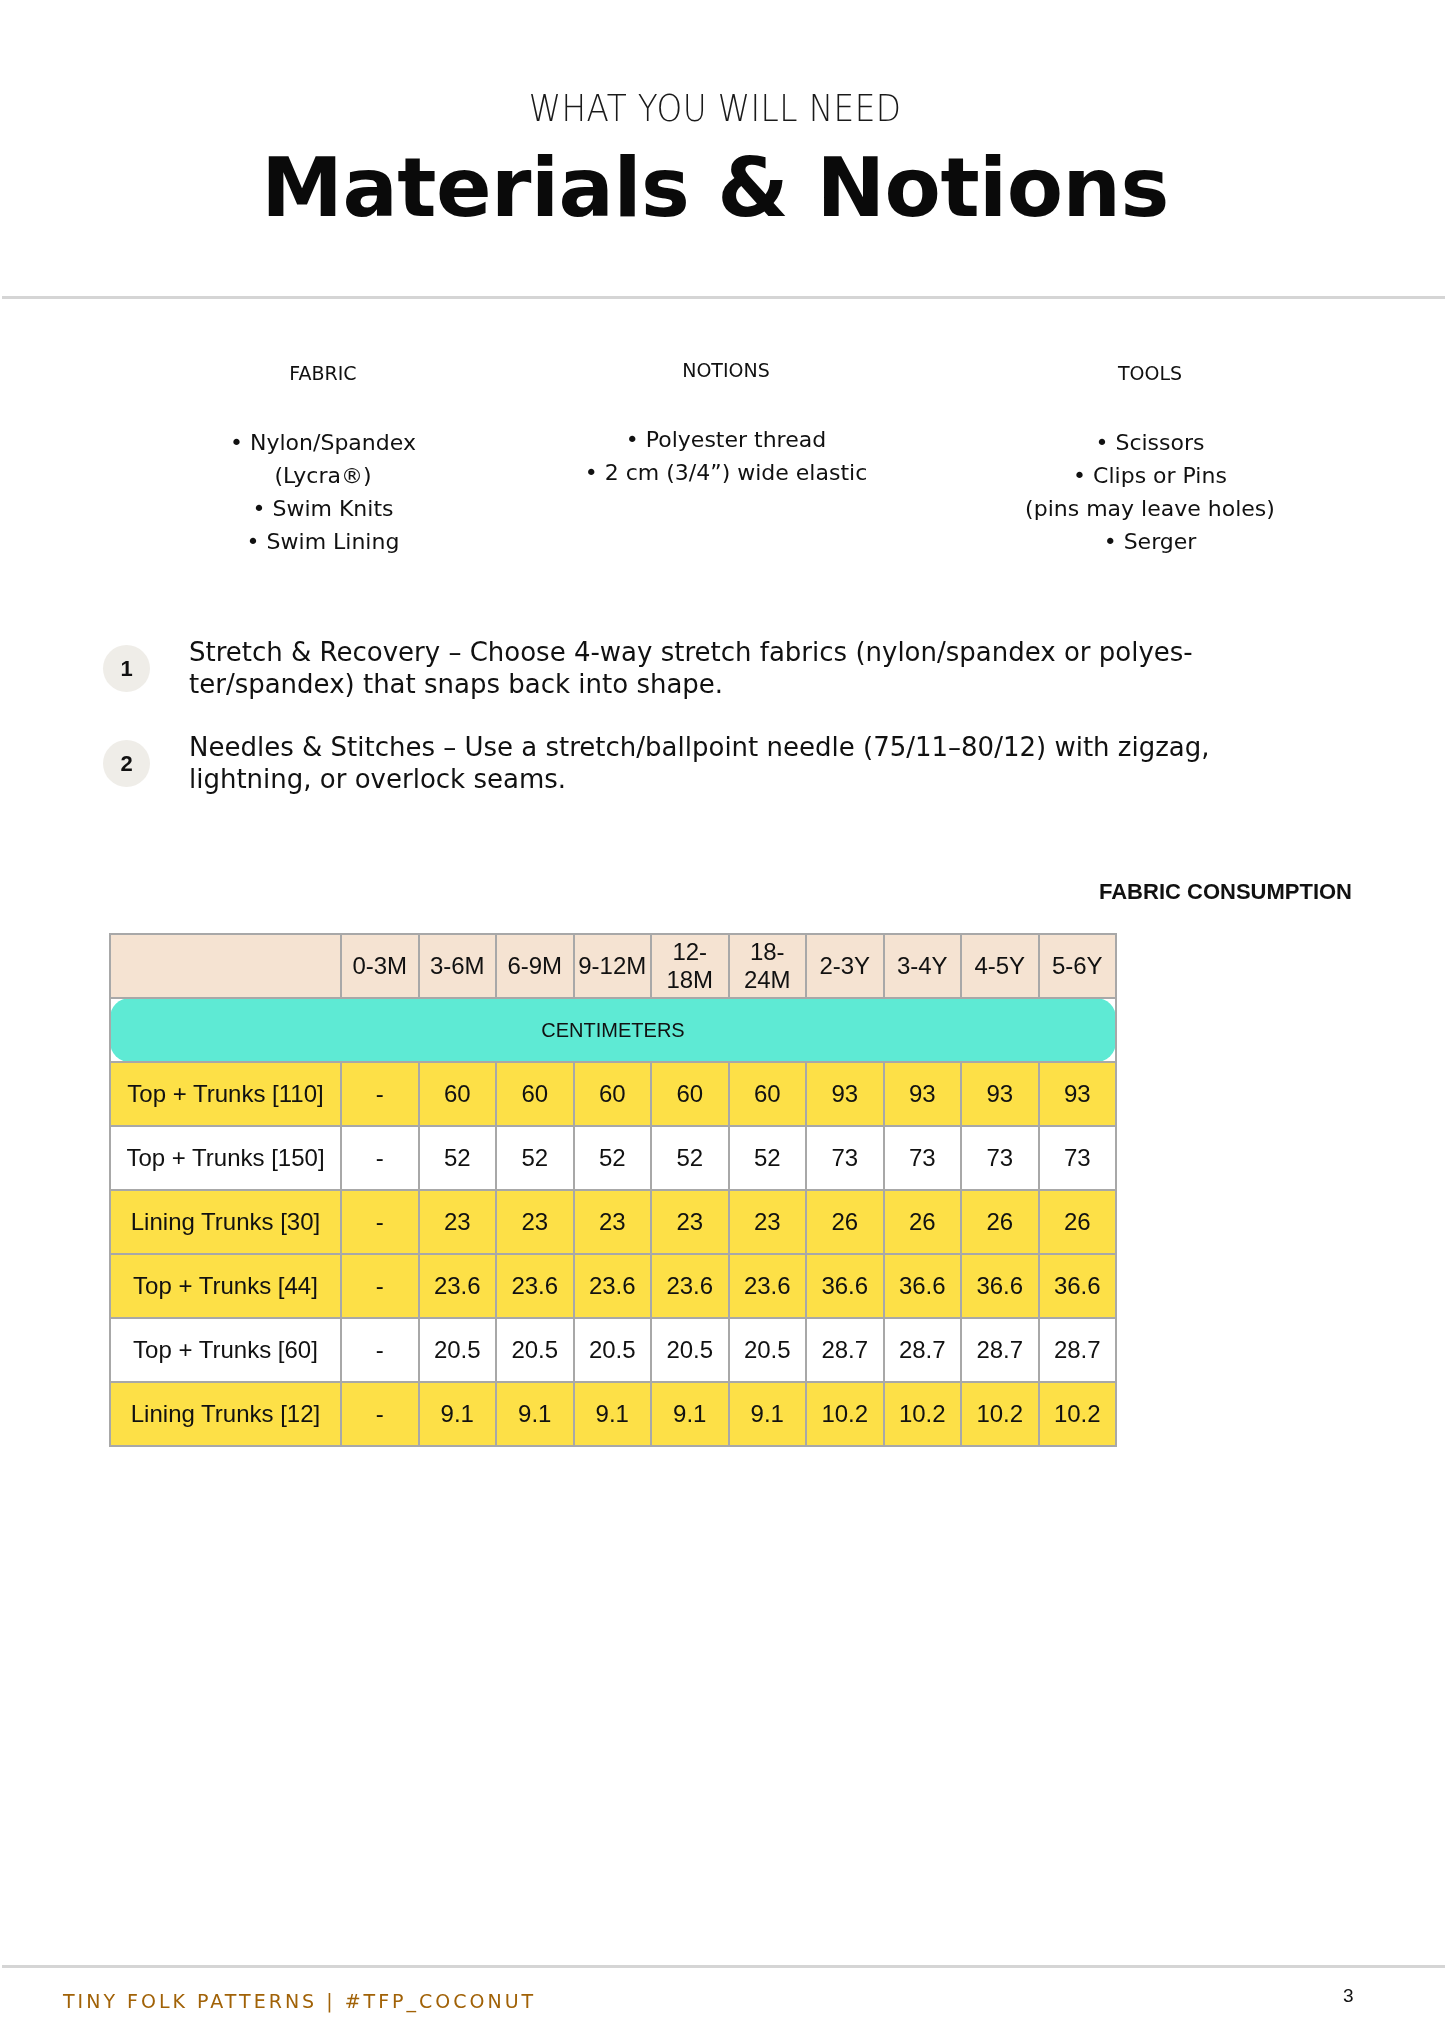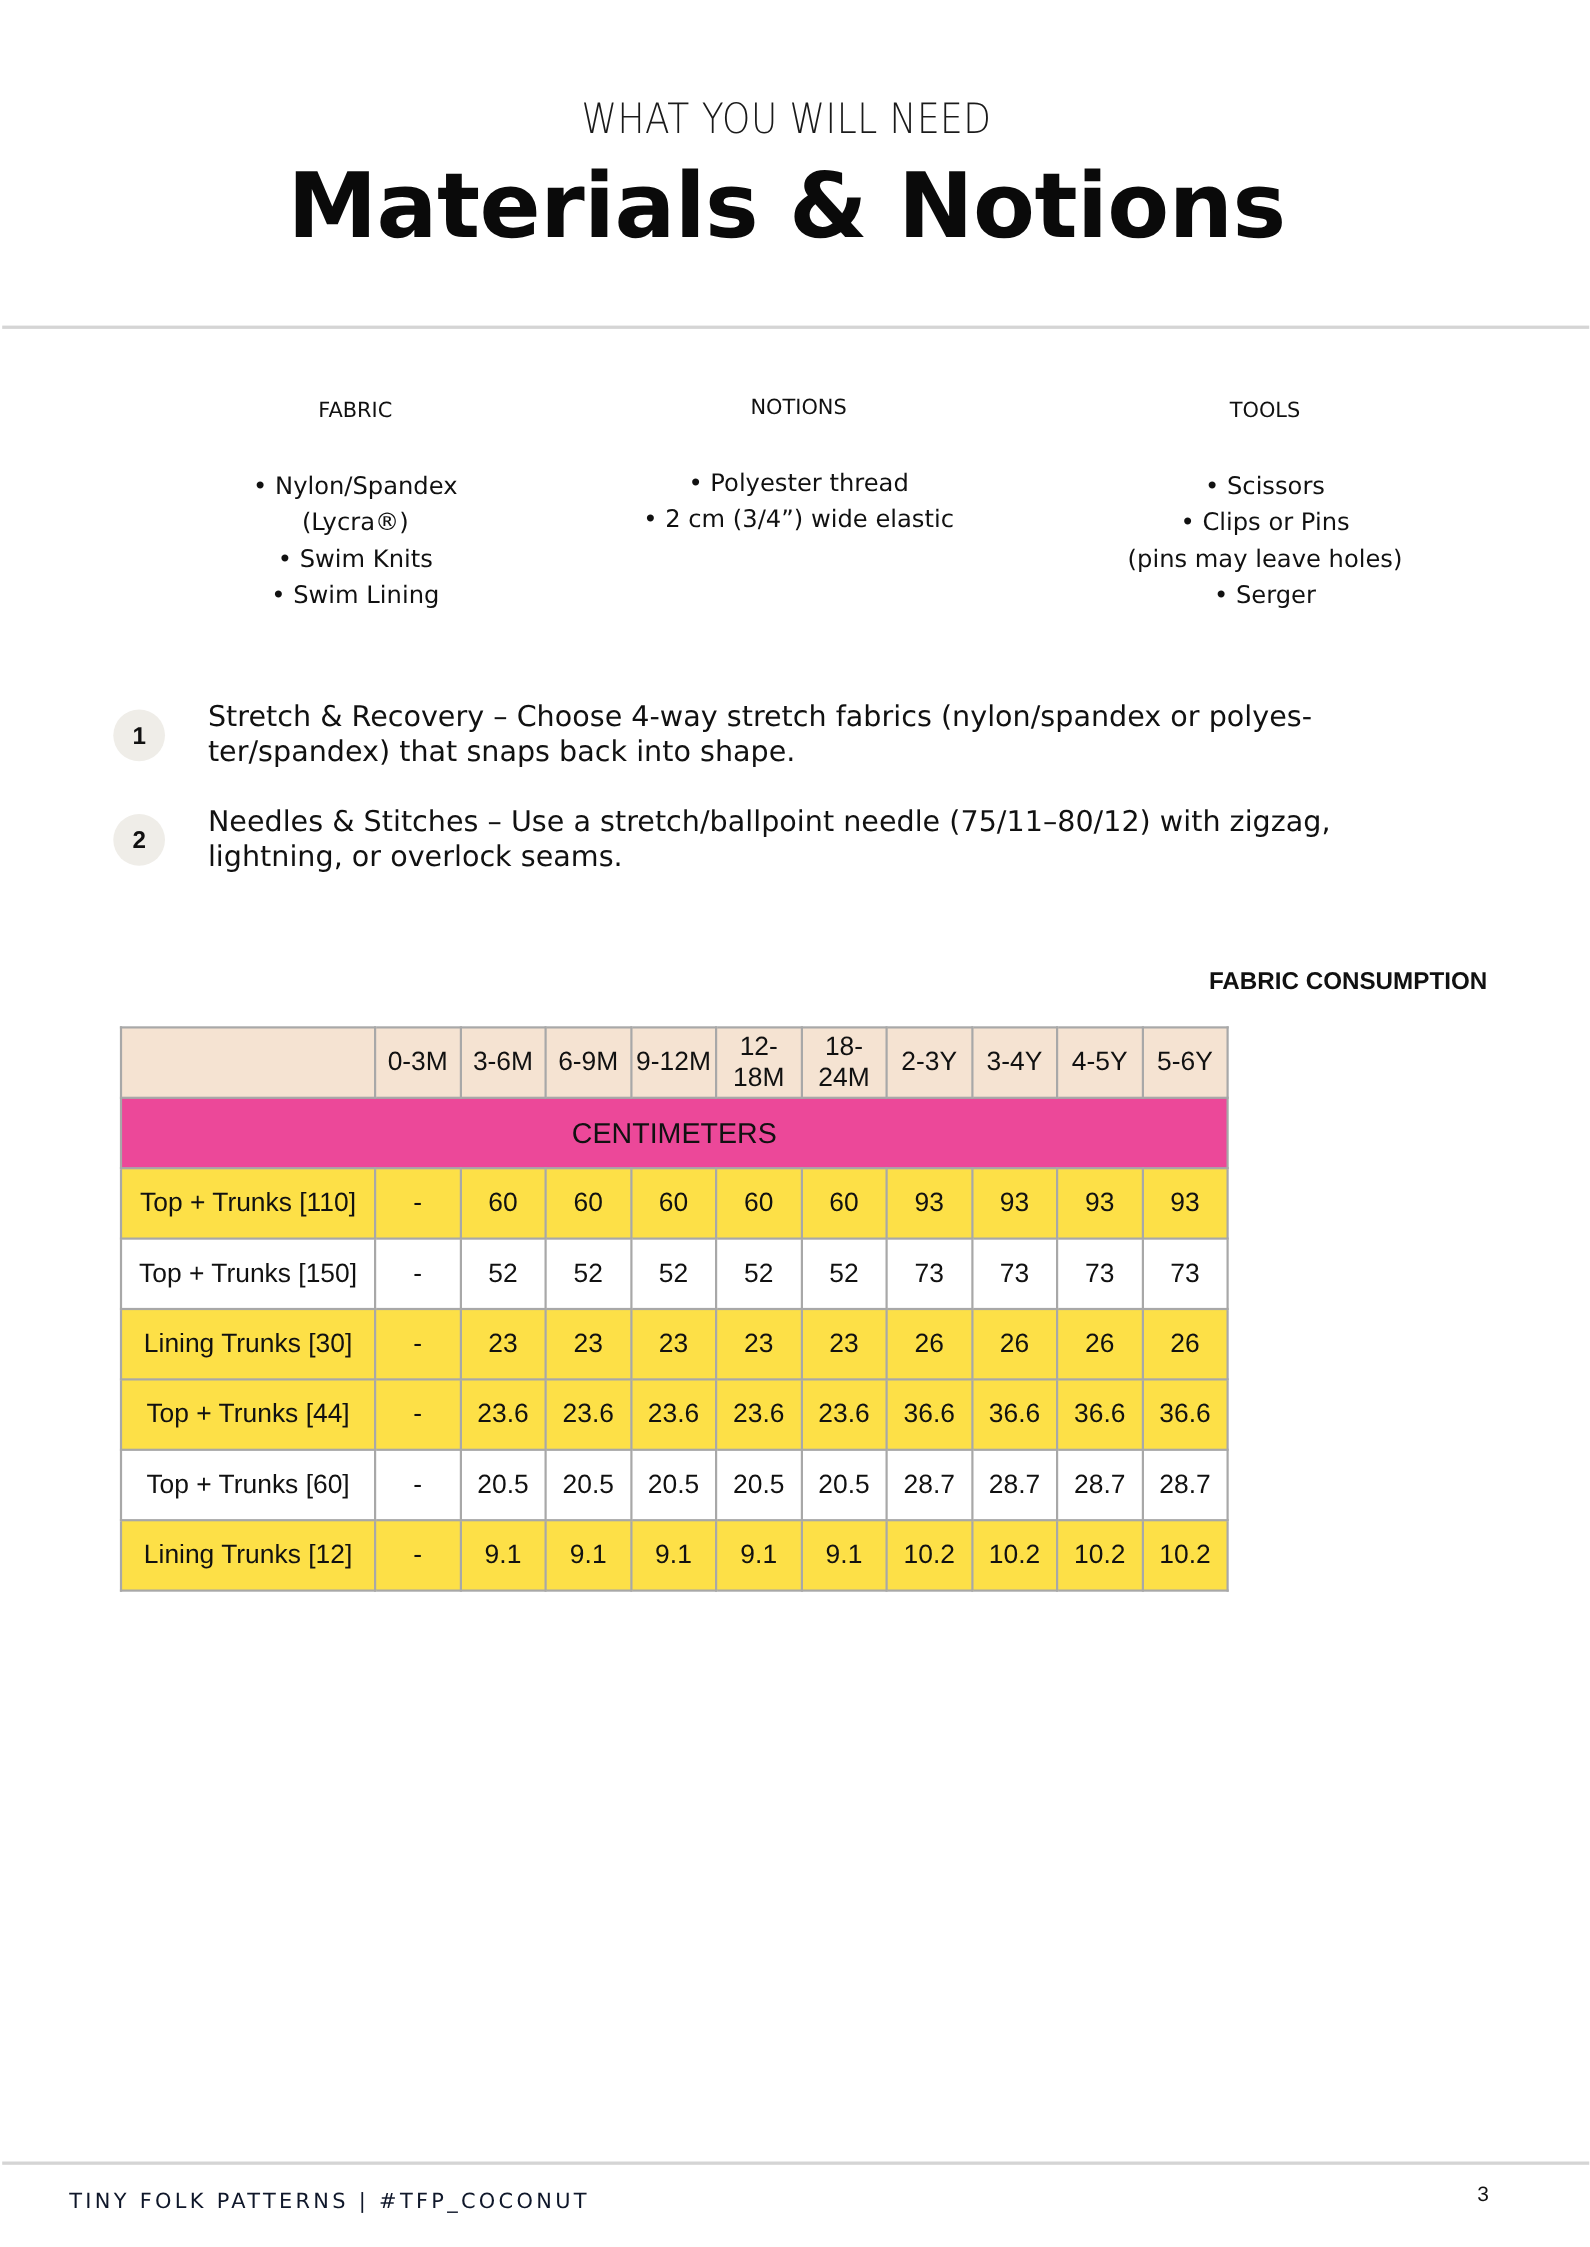--- a/index.html
+++ b/index.html
@@ -30,23 +30,23 @@
   .table-title { position:absolute; left:109px; width:1243px; top:879px; text-align:right;
                  font-size:22px; font-weight:700; color:#111; }
   table.consumption { position:absolute; left:109px; top:933px; width:1008px;
                       border-collapse:collapse; table-layout:fixed; font-size:24px; }
   table.consumption td, table.consumption th { border:2px solid #a8a8a8; height:62px; text-align:center;
                       padding:0; font-weight:400; color:#111; }
   table.consumption th { background:#f5e3d2; }
   table.consumption col.label { width:231px; }
   .row-shaded td { background:#fde047; }
   .row-plain td { background:#ffffff; }
-  .section td { background:#ec4899; font-weight:700; font-size:26px; }
+  .section td { background:#5eead4; font-weight:700; font-size:20px;border-radius:20px; }
   .footer-left { position:absolute; left:63px; top:1990px; font-size:19px; letter-spacing:3px;
-                 color:#0f172a; font-family:"DejaVu Sans", sans-serif; }
+                 color:#a16207; font-family:"DejaVu Sans", sans-serif; }
   .footer-page { position:absolute; left:1343px; top:1985px; font-size:19px; color:#111; }
 </style>
 </head>
 <body>
 
 <div class="subtitle">WHAT YOU WILL NEED</div>
 <div class="title">Materials &amp; Notions</div>
 <div class="divider top-divider"></div>
 
 <div class="col col-fabric">

